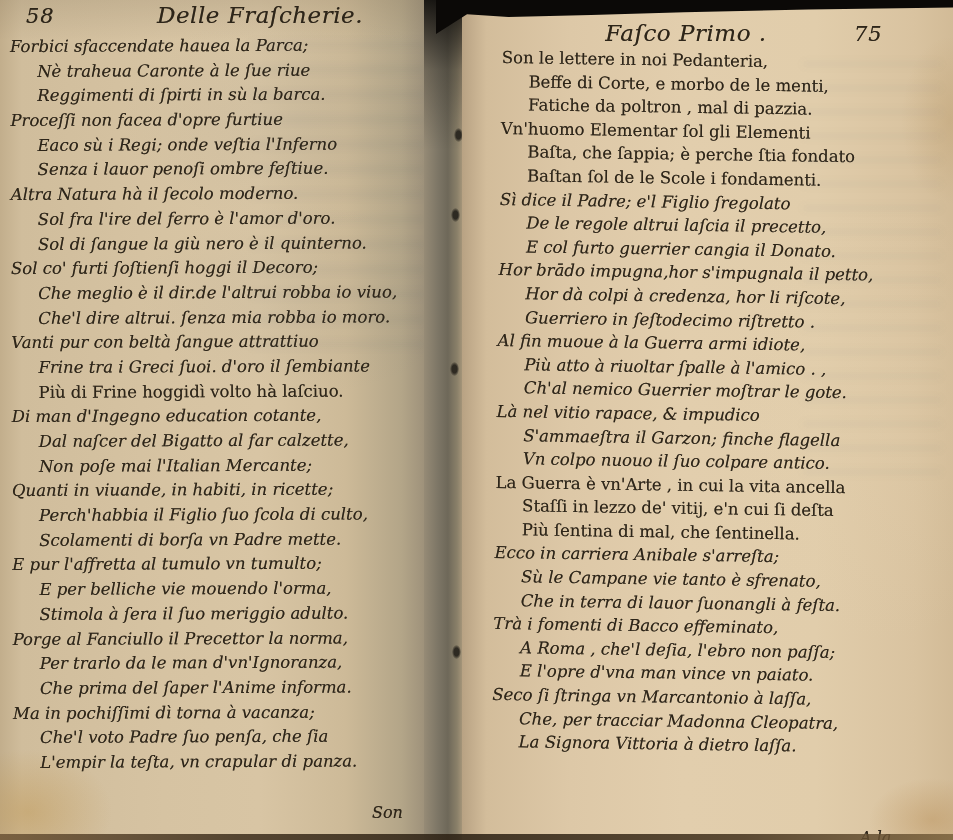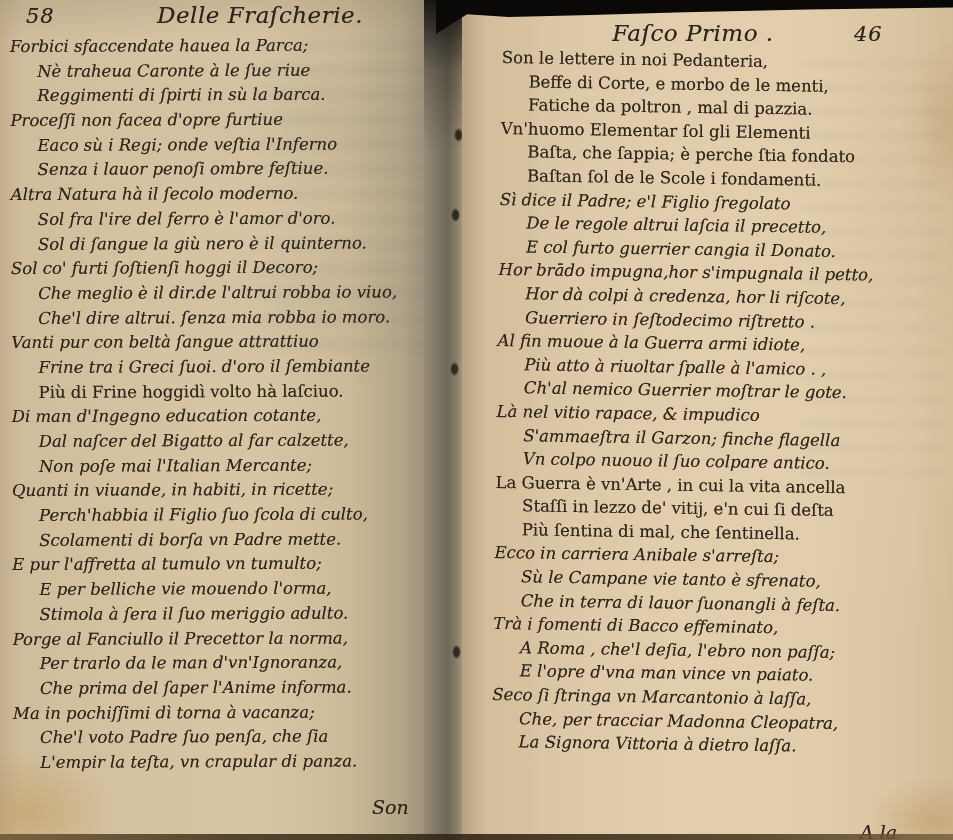--- a/index.html
+++ b/index.html
@@ -51,21 +51,21 @@
   }
   
   .ink{color:#2d2519;text-shadow:0 0 .5px rgba(45,37,25,.55);}
   .pageno{position:absolute;font-size:21px;font-style:italic;letter-spacing:1px;}
   .running{position:absolute;text-align:center;font-style:italic;font-size:23px;letter-spacing:.5px;}
   .poem{position:absolute;font-style:italic;font-size:16.5px;}
   .poem .line{white-space:nowrap;height:24.7px;line-height:24.7px;}
   .poem-right .line{height:23.6px;line-height:23.6px;}
   .poem .ind{padding-left:27px;}
   .poem .roman{font-style:normal;}
-  .catchword{position:absolute;font-style:italic;font-size:19px;}
+  .catchword{position:absolute;font-style:italic;font-size:16px;margin-top:7px;}
   .ghost{position:absolute;opacity:.55;pointer-events:none;}
 </style>
 </head>
 <body>
 
 <div id="scan">
 
   <div class="page-left">
     <span class="pageno ink" style="left:26px;top:4px;">58</span>
     <span class="running ink" style="left:120px;top:2px;width:280px;font-style:italic;">Delle Fraſcherie.</span>
@@ -108,22 +108,22 @@
   </div>
 
   <div class="gutter">
     <span class="stitch" style="left:30px;top:128px;"></span>
     <span class="stitch" style="left:27px;top:208px;"></span>
     <span class="stitch" style="left:26px;top:362px;"></span>
     <span class="stitch" style="left:28px;top:645px;"></span>
   </div>
 
   <div class="page-right">
-    <span class="running ink" style="left:96px;top:20px;width:270px;font-style:italic;">Faſco Primo .</span>
-    <span class="pageno ink" style="left:392px;top:22px;">46</span>
+    <span class="running ink" style="left:89px;top:20px;width:270px;font-style:italic;">Faſco Primo .</span>
+    <span class="pageno ink" style="left:392px;top:22px;">75</span>
     <div class="poem poem-right ink" style="left:40px;top:46px;width:455px;transform:rotate(0.85deg);transform-origin:0 0;">
         <div class="line roman">Son le lettere in noi Pedanteria,</div>
         <div class="line ind roman">Beffe di Corte, e morbo de le menti,</div>
         <div class="line ind roman">Fatiche da poltron , mal di pazzia.</div>
         <div class="line roman">Vn'huomo Elementar ſol gli Elementi</div>
         <div class="line ind roman">Baſta, che ſappia; è perche ſtia fondato</div>
         <div class="line ind roman">Baſtan ſol de le Scole  i fondamenti.</div>
         <div class="line">Sì dice il Padre; e'l Figlio ſregolato</div>
         <div class="line ind">De le regole altrui laſcia il precetto,</div>
         <div class="line ind">E col furto guerrier cangia il Donato.</div>

